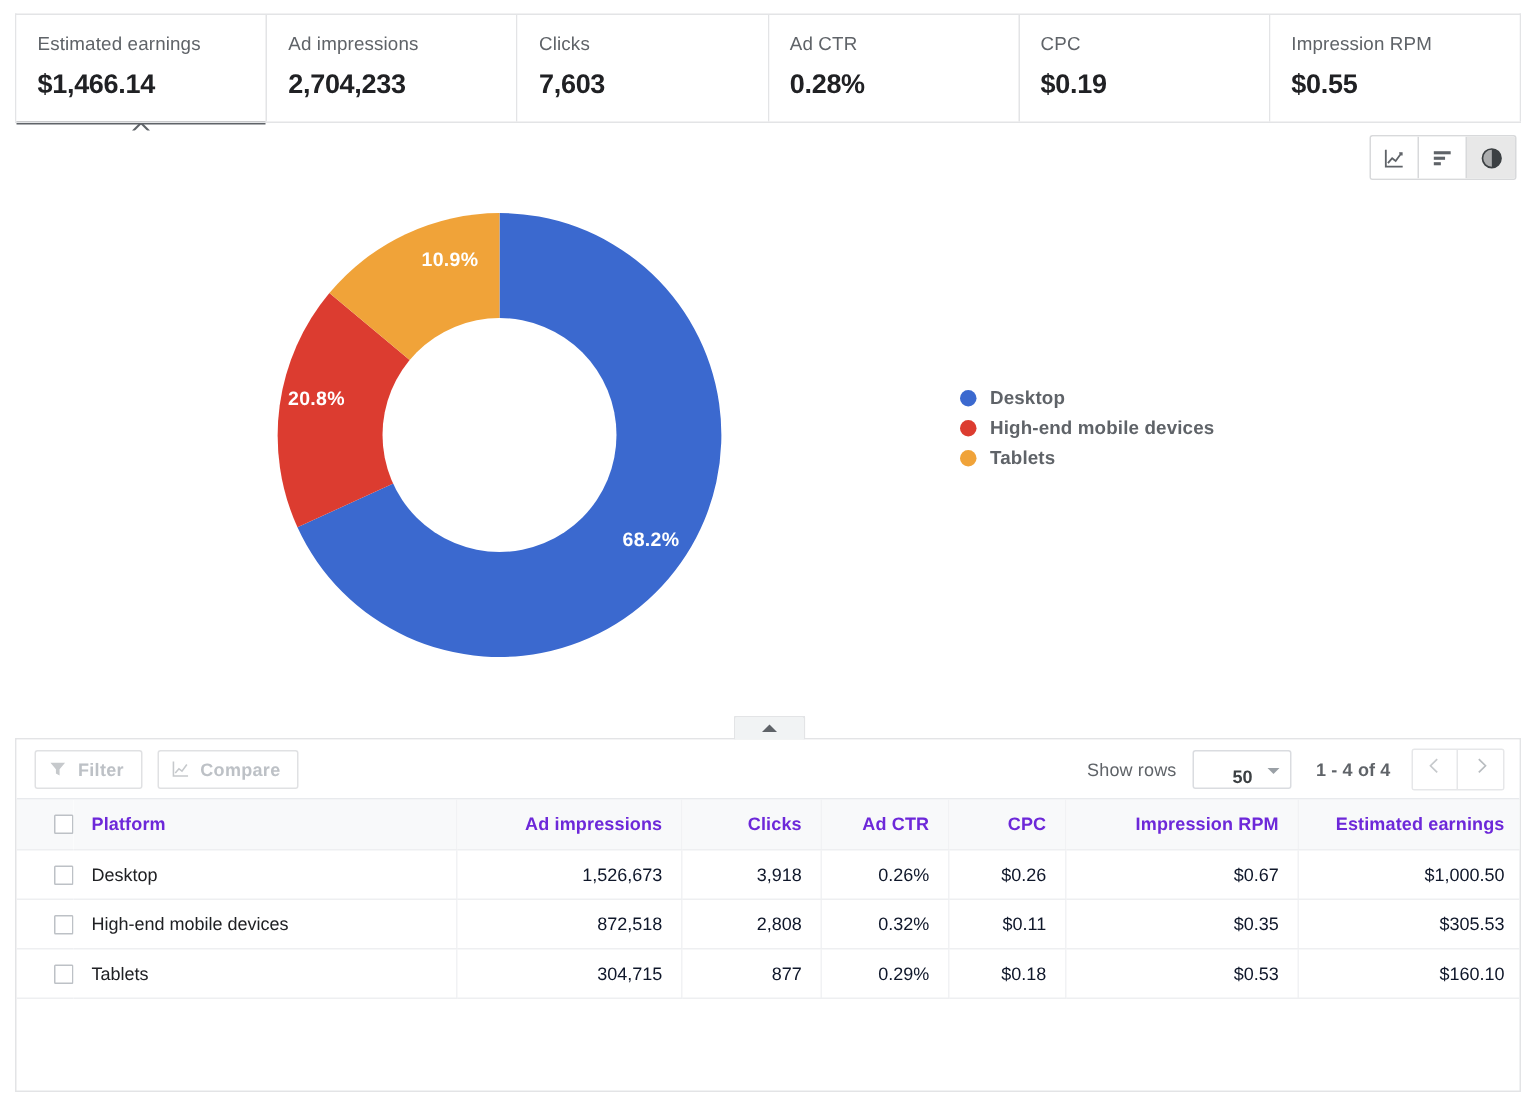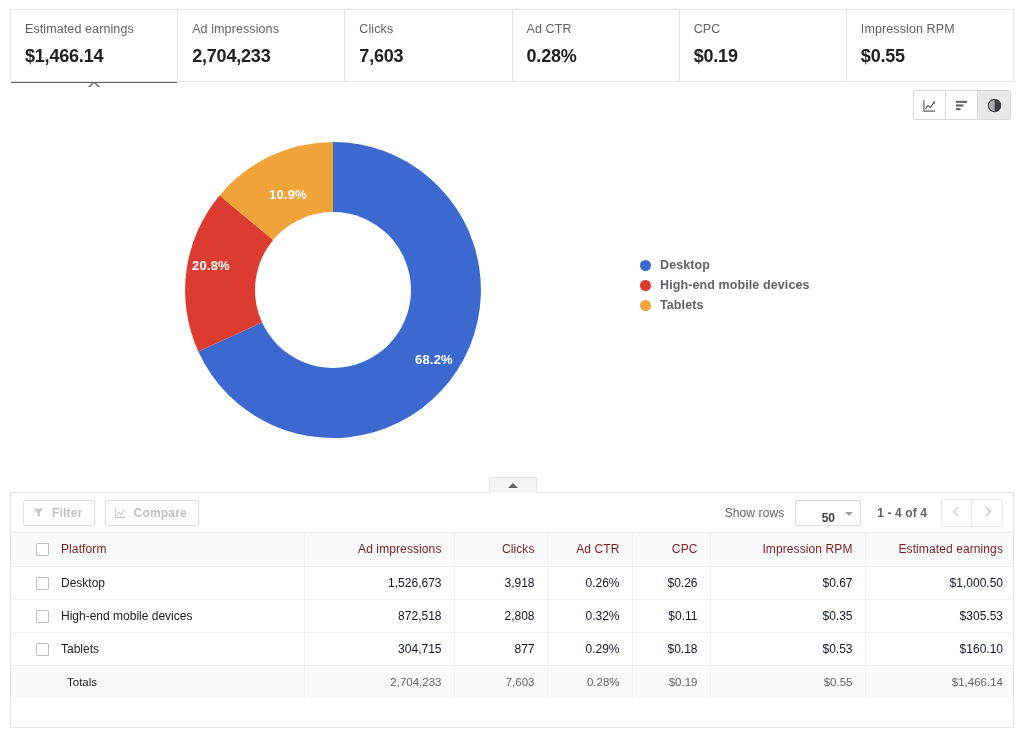--- a/index.html
+++ b/index.html
@@ -237,22 +237,22 @@
     font-size: 12px;
     padding: 0 12px;
     height: 33px;
     border-bottom: 1px solid #eeeff1;
     border-right: 1px solid #f1f2f4;
     white-space: nowrap;
     overflow: hidden;
   }
   table.data th {
     background: #f8f9fa;
-    color: #7f1d1d;
-    font-weight: normal;
+    color: #6d28d9;
+    font-weight: bold;
     text-align: right;
     letter-spacing: .1px;
   }
   table.data th.c-check, table.data td.c-check {
     width: 38px; padding: 0 0 0 13px; border-right: none;
   }
   table.data th.c-plat, table.data td.c-plat {
     text-align: left; width: 255px;
   }
   table.data td {
@@ -353,21 +353,21 @@
 
         <path d="M 168 12 A 148 148 0 1 1 33.3 221.5 L 168 160 Z" fill="#3b69cf"></path>
 
         <path d="M 33.3 221.5 A 148 148 0 0 1 54.6 65.4 L 168 160 Z" fill="#dc3c30"></path>
 
         <path d="M 54.6 65.4 A 148 148 0 0 1 168 12 L 168 160 Z" fill="#f0a339"></path>
         <circle cx="168" cy="160" r="78" fill="#ffffff"></circle>
       </svg>
       <span class="slice-label" style="left:250px; top:222px;">68.2%</span>
       <span class="slice-label" style="left:27px; top:128px;">20.8%</span>
-      <span class="slice-label" style="left:104px; top:35px;margin-top:22px;">10.9%</span>
+      <span class="slice-label" style="left:116px; top:35px;">10.9%</span>
     </div>
 
     <div class="legend" style="left:630px; top:130px;">
       <div class="legend-row">
         <span class="legend-dot" style="background:#3b69cf"></span>
         <span class="legend-text">Desktop</span>
       </div>
       <div class="legend-row">
         <span class="legend-dot" style="background:#dc3c30"></span>
         <span class="legend-text">High-end mobile devices</span>
@@ -466,27 +466,17 @@
         <tr>
           <td class="c-check"><span class="chk"></span></td>
           <td class="c-plat">Tablets</td>
           <td class="col-imp">304,715</td>
           <td class="col-clicks">877</td>
           <td class="col-ctr">0.29%</td>
           <td class="col-cpc">$0.18</td>
           <td class="col-rpm">$0.53</td>
           <td class="col-earn">$160.10</td>
         </tr>
-        <tr class="totals">
-          <td class="c-check"></td>
-          <td class="c-plat">Totals</td>
-          <td class="col-imp">2,704,233</td>
-          <td class="col-clicks">7,603</td>
-          <td class="col-ctr">0.28%</td>
-          <td class="col-cpc">$0.19</td>
-          <td class="col-rpm">$0.55</td>
-          <td class="col-earn">$1,466.14</td>
-        </tr>
       </tbody>
     </table>
   </div>
 
 </div>
 
 </body></html>

